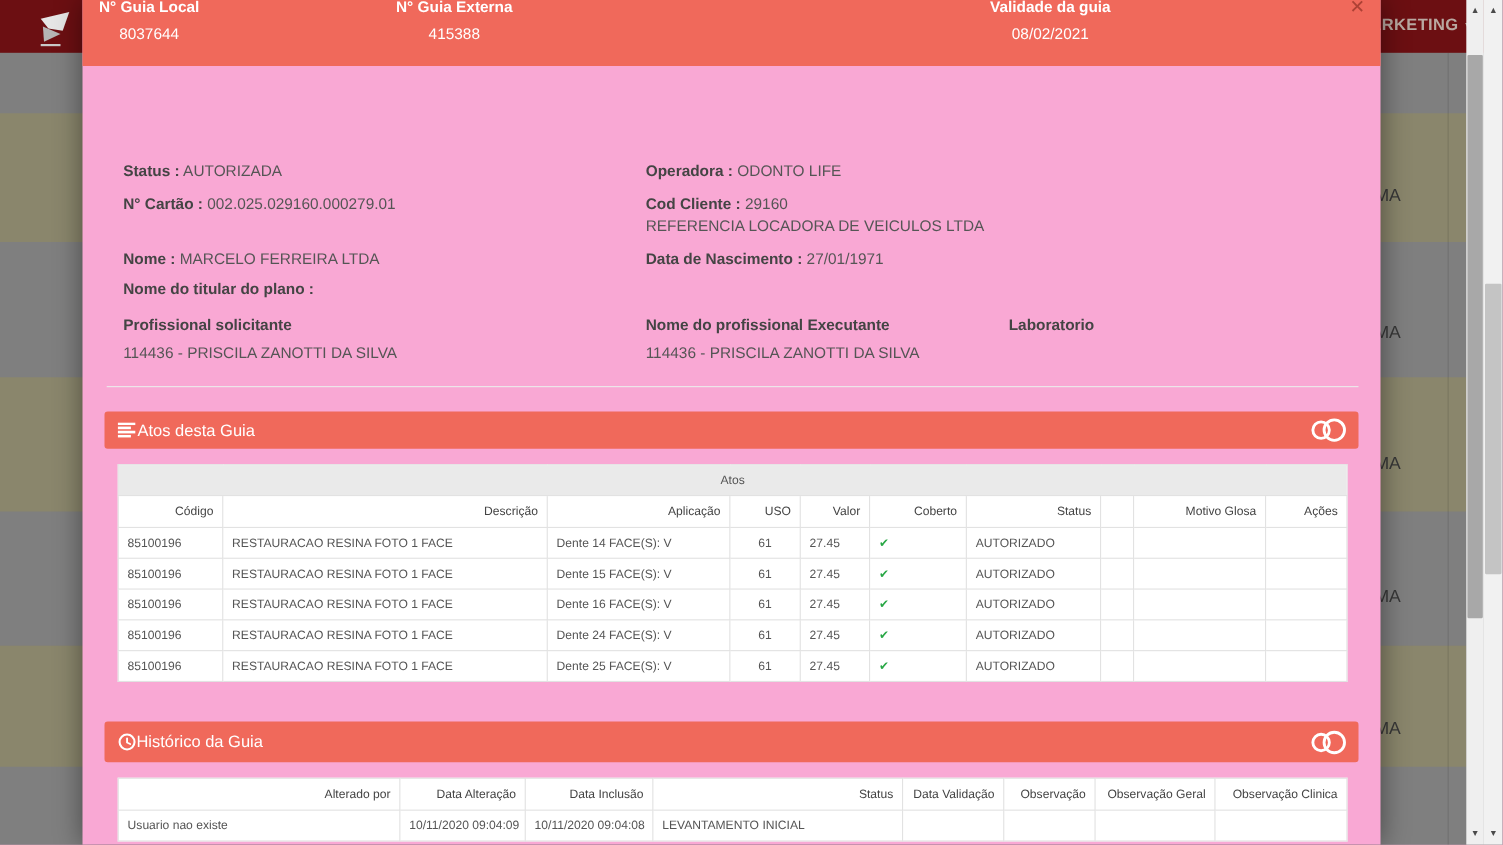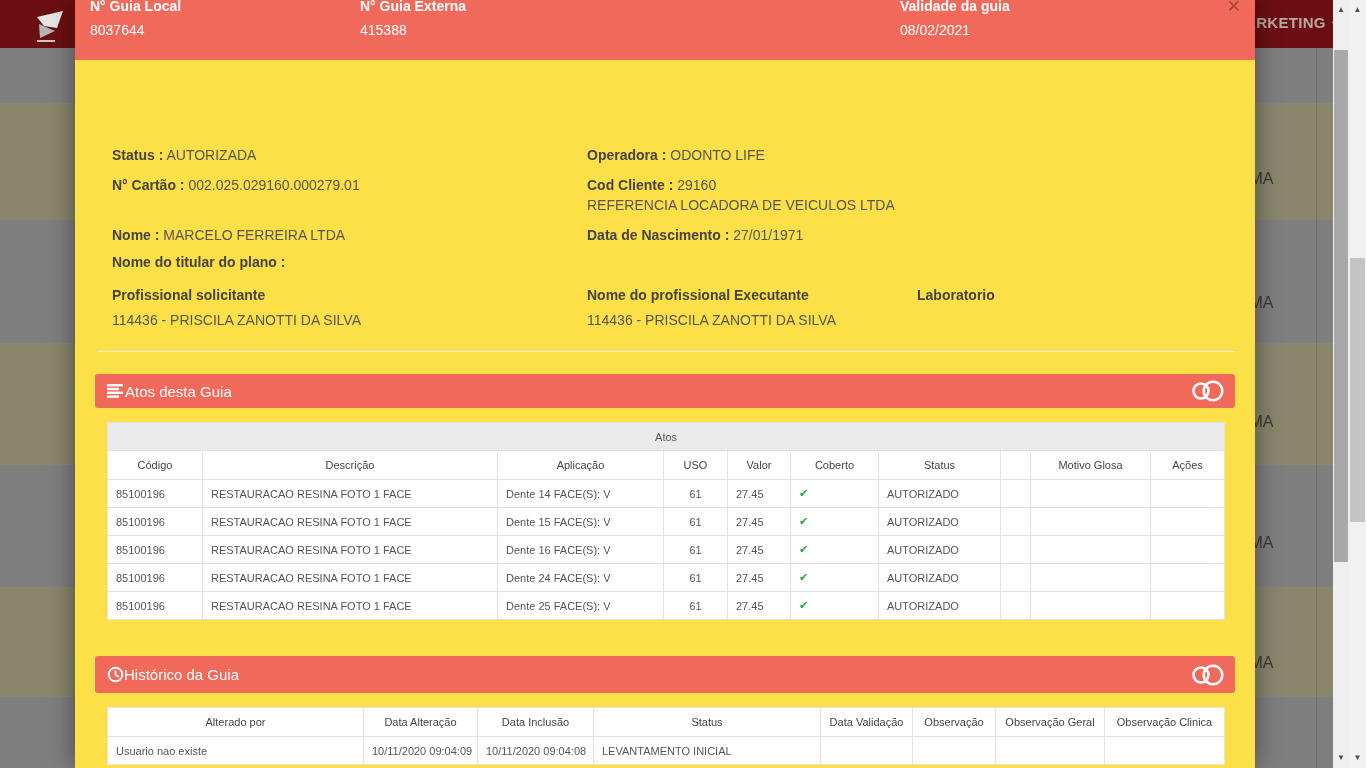--- a/index.html
+++ b/index.html
@@ -22,42 +22,42 @@
   .sb{position:absolute;top:0;height:768px;}
   .sb-inner{left:1333px;width:16px;background:#efefef;}
   .sb-outer{left:1349px;width:17px;background:#f1f1f1;}
   .sb .arrow{position:absolute;left:0;width:100%;height:16px;font-size:8px;line-height:16px;text-align:center;color:#4a4a4a;}
   .sb .arrow.up{top:2px;} .sb .arrow.down{bottom:2px;}
   .sb .thumb{position:absolute;left:1px;right:1px;border-radius:1px;}
   .sb-inner .thumb{top:50px;height:512px;background:#a8a8a8;}
   .sb-outer .thumb{top:258px;height:264px;background:#c4c4c4;}
 
   
-  .modal{position:absolute;left:75px;top:0;width:1180px;height:768px;background:#fde047;box-shadow:0 0 24px rgba(0,0,0,.45);}
+  .modal{position:absolute;left:75px;top:0;width:1180px;height:768px;background:#f9a8d4;box-shadow:0 0 24px rgba(0,0,0,.45);}
   .modal-header{position:relative;height:60px;background:var(--accent);color:#fff;}
   .mh-field{position:absolute;top:0;}
   .mh-label{display:block;font-weight:bold;font-size:14px;margin-top:-2px;}
-  .mh-value{display:block;font-size:14px;margin-top:8px;}
+  .mh-value{display:block;font-size:14px;margin-top:8px;text-align:center;}
   .mh-close{position:absolute;right:14px;top:-3px;color:#ad4135;font-size:17px;font-weight:bold;cursor:pointer;line-height:20px;}
 
   .modal-body{position:relative;width:100%;height:708px;}
   .line{position:absolute;font-size:14px;white-space:nowrap;text-align:center;}
   .lbl{font-weight:bold;color:#444;}
   .val{color:#555;}
   .hr{position:absolute;left:22px;top:291px;width:1138px;height:1px;background:#ececec;}
 
   .section{position:absolute;left:20px;width:1140px;}
   .section-bar{display:flex;align-items:center;background:var(--accent);border-radius:3px;color:#fff;padding:0 12px;position:relative;}
   .bar-atos{height:34px;} .bar-hist{height:37px;}
   .section-title{font-size:15px;margin-left:0;}
   .section-toggle{position:absolute;right:10px;top:50%;transform:translateY(-50%);cursor:pointer;display:flex;}
 
   table{border-collapse:collapse;table-layout:fixed;width:1117px;margin:14px 1px 0 12px;font-size:11px;background:#fff;}
   th,td{border:1px solid #e2e2e2;padding:2px 8px;overflow:hidden;white-space:nowrap;}
-  th{font-weight:normal;color:#444;text-align:center;height:29px;}
+  th{font-weight:normal;color:#444;text-align:right;height:29px;}
   td{color:#555;height:28px;}
   .tbl-caption th{background:#eaeaea;text-align:center;color:#555;height:28px;font-weight:normal;}
   td.check{color:var(--success);font-weight:bold;}
   #atos-table td:nth-child(4){text-align:center;}
 </style>
 </head>
 <body>
 
 <div>
   <div class="bg-band band-olive" style="top:103px;height:117px;"></div>

